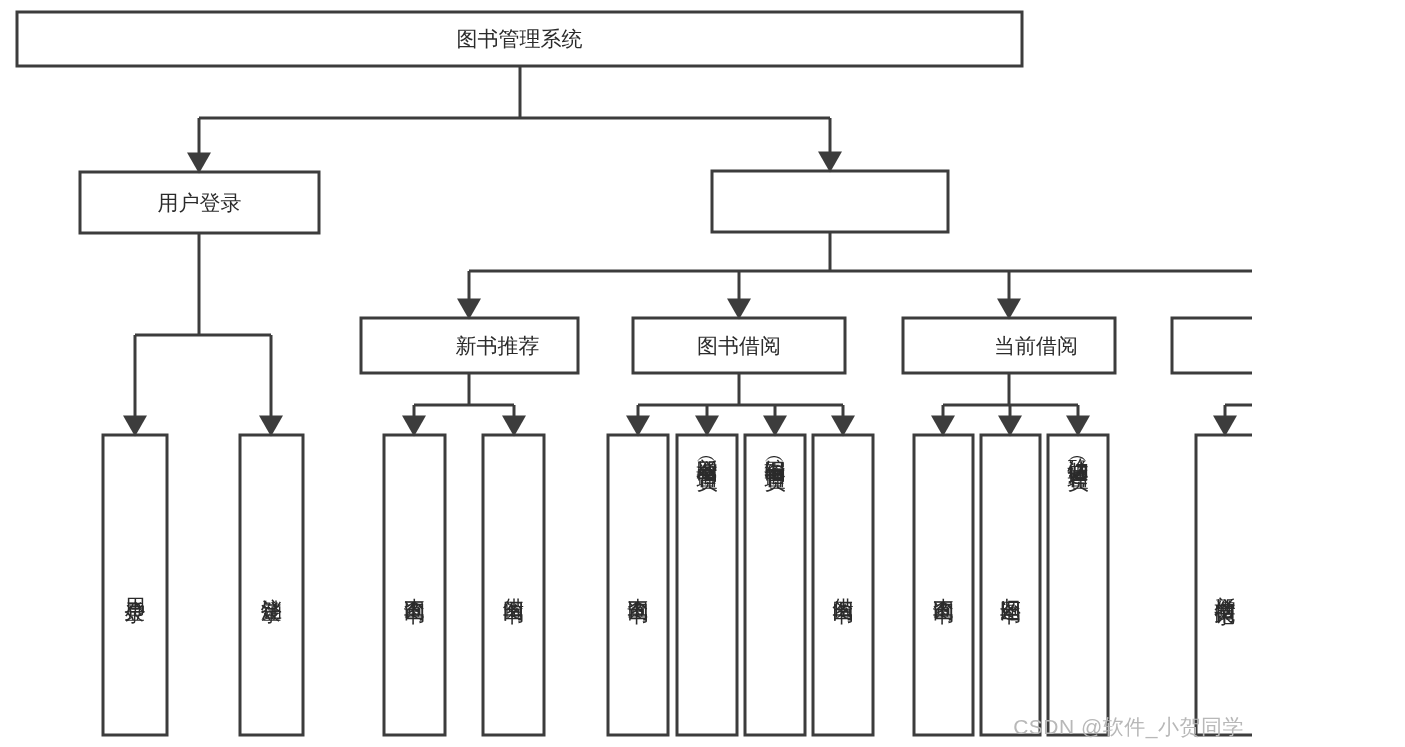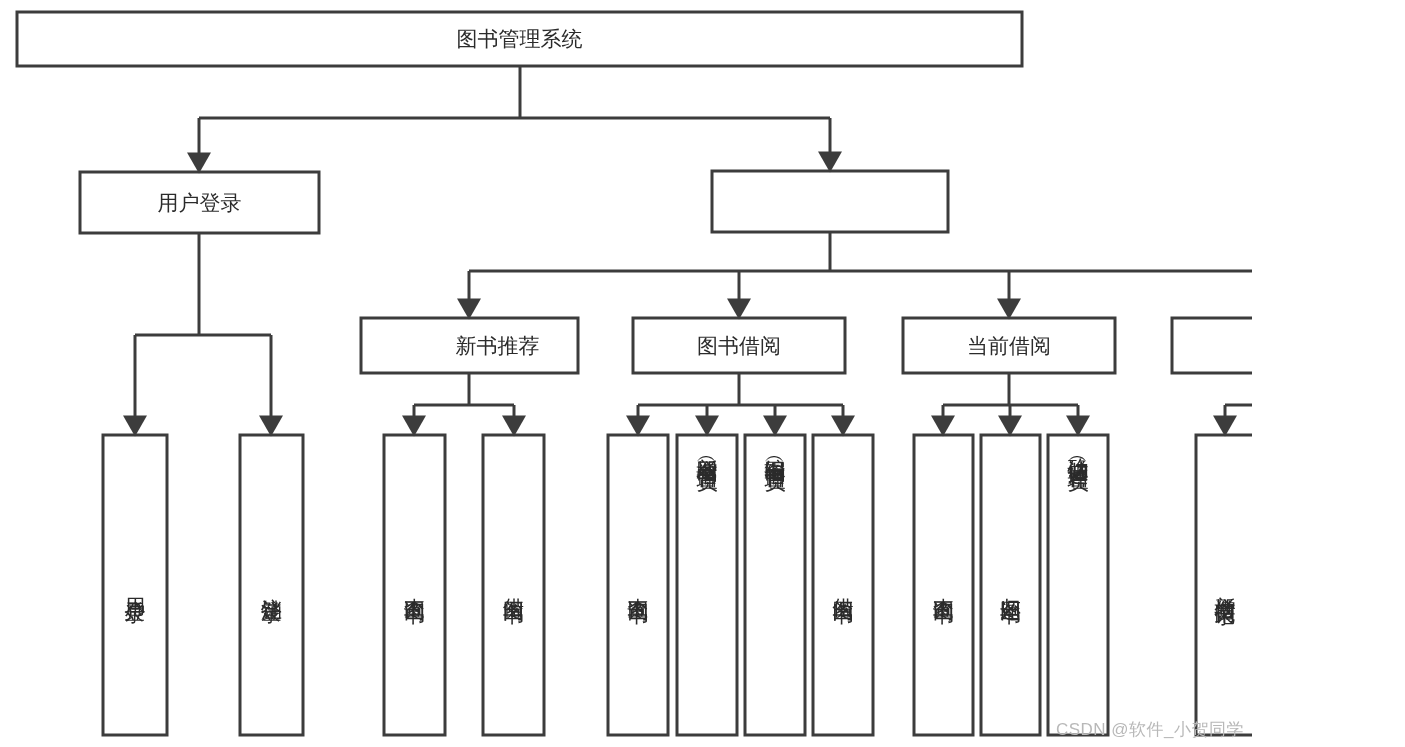--- a/index.html
+++ b/index.html
@@ -62,21 +62,21 @@
     justify-content: flex-start;
     align-items: center;
   }
   .label-vertical.align-middle {
     justify-content: center;
   }
   .watermark {
     position: absolute;
     right: 8px;
     bottom: 6px;
-    font-size: 17px;
+    font-size: 21px;
     color: #b8b8b8;
     font-family: "Liberation Sans", "DejaVu Sans", sans-serif;
     letter-spacing: 0.5px;
   }
 </style>
 </head>
 <body>
 
 <div id="diagram-root">
 
@@ -155,21 +155,21 @@
     <path class="connector" d="M1225,405 L1225,425" marker-end="url(#arrow)"></path>
     <path class="connector" d="M1340,405 L1340,425" marker-end="url(#arrow)"></path>
   </svg>
 
   <div class="node-label label-horizontal" style="left:17px; top:12px; width:1005px; height:54px;">图书管理系统</div>
 
   <div class="node-label label-horizontal" style="left:80px; top:172px; width:239px; height:61px;">用户登录</div>
 
   <div class="node-label label-horizontal" style="left:361px; top:318px; width:217px; height:55px;margin-left:28px;">新书推荐</div>
   <div class="node-label label-horizontal" style="left:633px; top:318px; width:212px; height:55px;">图书借阅</div>
-  <div class="node-label label-horizontal" style="left:903px; top:318px; width:212px; height:55px;text-align:center;">当前借阅</div>
+  <div class="node-label label-horizontal" style="left:930px; top:318px; width:212px; height:55px;text-align:center;">当前借阅</div>
 
   <div class="node-label label-vertical align-middle" style="left:103px; top:435px; width:64px; height:300px;">用户登录</div>
   <div class="node-label label-vertical align-middle" style="left:240px; top:435px; width:63px; height:300px;">注销登录</div>
 
   <div class="node-label label-vertical align-middle" style="left:384px; top:435px; width:61px; height:300px;">查询图书</div>
   <div class="node-label label-vertical align-middle" style="left:483px; top:435px; width:61px; height:300px;">借阅图书</div>
 
   <div class="node-label label-vertical align-middle" style="left:608px; top:435px; width:60px; height:300px;">查询图书</div>
   <div class="node-label label-vertical" style="left:677px; top:441px; width:60px; height:290px;">新增图书（管理员）</div>
   <div class="node-label label-vertical" style="left:745px; top:441px; width:60px; height:290px;">编辑图书（管理员）</div>

